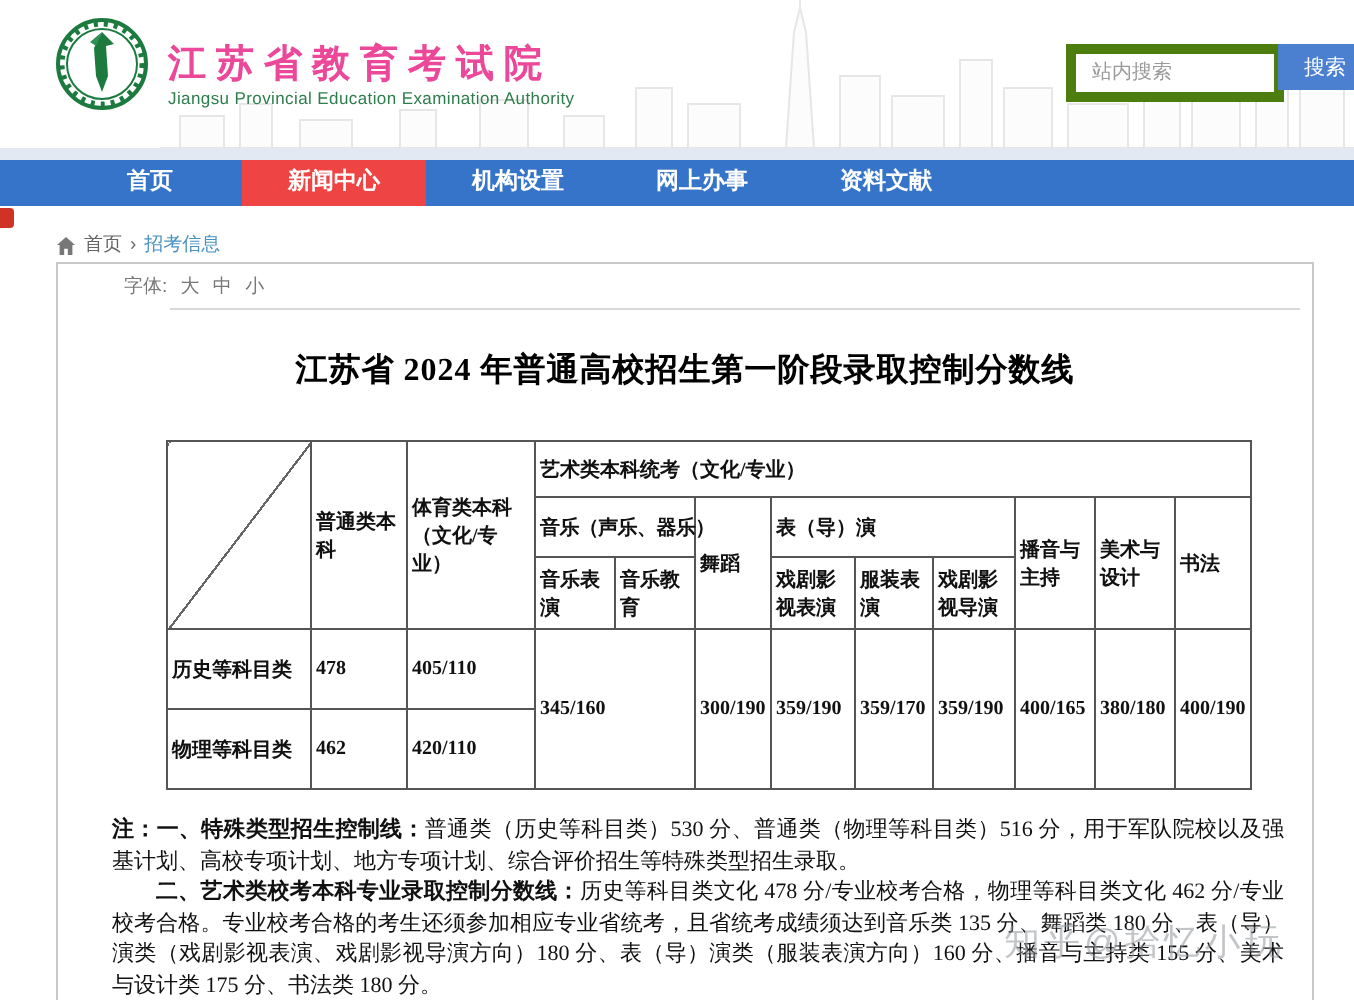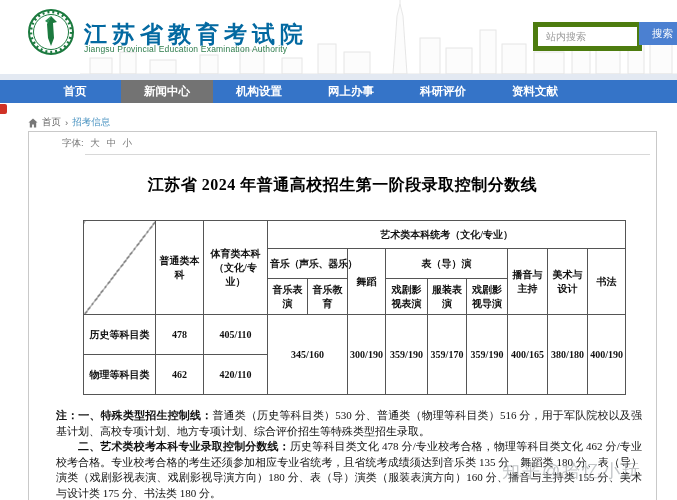--- a/index.html
+++ b/index.html
@@ -4,50 +4,50 @@
 <style>
   html,body{margin:0;padding:0;}
   body{
     width:677px;height:500px;position:relative;overflow:hidden;background:#fff;
     font-family:"Liberation Sans",sans-serif;
   }
   
   .banner{position:absolute;left:0;top:0;width:677px;height:74px;background:#fff;}
   .skyline{position:absolute;left:0;top:0;width:677px;height:74px;opacity:.75;}
   .emblem{position:absolute;left:27px;top:8px;width:48px;height:48px;}
-  .brand-cn{position:absolute;left:84px;top:19px;font-size:23px;font-weight:bold;color:#0369a1;
+  .brand-cn{position:absolute;left:84px;top:19px;font-size:19px;font-weight:bold;color:#ec4899;
     letter-spacing:5px;font-family:Liberation Sans, sans-serif;white-space:nowrap;}
   .brand-en{position:absolute;left:84px;top:44px;font-size:8.5px;color:#2e7d4c;letter-spacing:.2px;white-space:nowrap;text-align:right;}
   .search-input{position:absolute;left:533px;top:22px;width:91px;height:19px;border:5px solid #4d7c0f;
     padding:0 0 0 8px;font-size:10px;color:#333;outline:none;}
   .search-input::placeholder{color:#9a9a9a;}
   .search-btn{position:absolute;left:639px;top:22px;width:47px;height:23px;background:#4b80d1;border:0;
     color:#fff;font-size:10.5px;cursor:pointer;padding:0;}
   
   .substrip{position:absolute;left:0;top:74px;width:677px;height:6px;background:#e3e9f2;}
   .nav{position:absolute;left:0;top:80px;width:677px;height:23px;background:#3574c8;display:flex;padding-left:29px;box-sizing:border-box;}
   .nav-item{width:92px;text-align:center;line-height:23px;font-size:11.5px;font-weight:bold;color:#fff;cursor:pointer;}
-  .nav-item.active{background:#737373;}
+  .nav-item.active{background:#ef4444;}
   
   .red-marker{position:absolute;left:0;top:104px;width:7px;height:10px;background:#d03226;border-radius:0 2px 2px 0;}
   .crumb{position:absolute;left:28px;top:116px;font-size:9.5px;color:#666;display:flex;align-items:center;gap:4px;}
   .crumb .home-ic{width:10px;height:10px;}
   .crumb .cur{color:#4892c0;}
   .crumb a{cursor:pointer;}
   
   .content-box{position:absolute;left:28px;top:131px;width:627px;height:385px;border:1px solid #c9c9c9;background:#fff;box-sizing:content-box;}
   .font-row{margin:5px 0 0 33px;font-size:9.5px;color:#777;}
   .font-row span{margin-right:4px;cursor:pointer;}
   .divider{margin:4px 6px 0 56px;border-top:1px solid #d8d8d8;height:0;}
   .art-title{margin-top:20px;text-align:center;font-family:"Liberation Serif",serif;
     font-weight:bold;font-size:16px;color:#000000;letter-spacing:.5px;}
   
   table.score{margin:24px 0 0 54px;border-collapse:collapse;width:542px;table-layout:fixed;
     font-family:"Liberation Serif",serif;}
-  table.score td{border:1px solid #555;text-align:center;vertical-align:middle;
+  table.score td{border:1px solid #555;vertical-align:middle;
     font-size:10px;font-weight:bold;color:#111;padding:0 2px;box-sizing:border-box;}
   tr.hr1 td{height:28px;}
   tr.hr2 td{height:30px;}
   tr.hr3 td{height:36px;margin-left:26px;}
   tr.dr td{height:40px;}
   td.num{font-size:10.5px;white-space:nowrap;padding:0;}
   td.small{font-size:9px;white-space:nowrap;letter-spacing:-.3px;padding:0;}
   td.diag{background-image:linear-gradient(to bottom right,transparent 49.5%,#666 49.5%,#666 50.5%,transparent 50.5%);}
   
   .notes{margin:13px 14px 0 27px;font-family:"Liberation Serif",serif;font-size:11px;
@@ -100,21 +100,20 @@
   <button class="search-btn">搜索</button>
 </div>
 
 <div class="substrip"></div>
 
 <div class="nav">
   <div class="nav-item">首页</div>
   <div class="nav-item active">新闻中心</div>
   <div class="nav-item">机构设置</div>
   <div class="nav-item">网上办事</div>
-  <div class="nav-item">科研评价</div>
   <div class="nav-item">资料文献</div>
 </div>
 
 <div class="red-marker"></div>
 <div class="crumb">
   <svg class="home-ic" viewBox="0 0 10 10">
     <path d="M5 0.5 L9.5 4.5 L8.2 4.5 L8.2 9.5 L5.9 9.5 L5.9 6.4 L4.1 6.4 L4.1 9.5 L1.8 9.5 L1.8 4.5 L0.5 4.5 Z" fill="#777"></path>
   </svg>
   <a>首页</a>
   <span>›</span>

